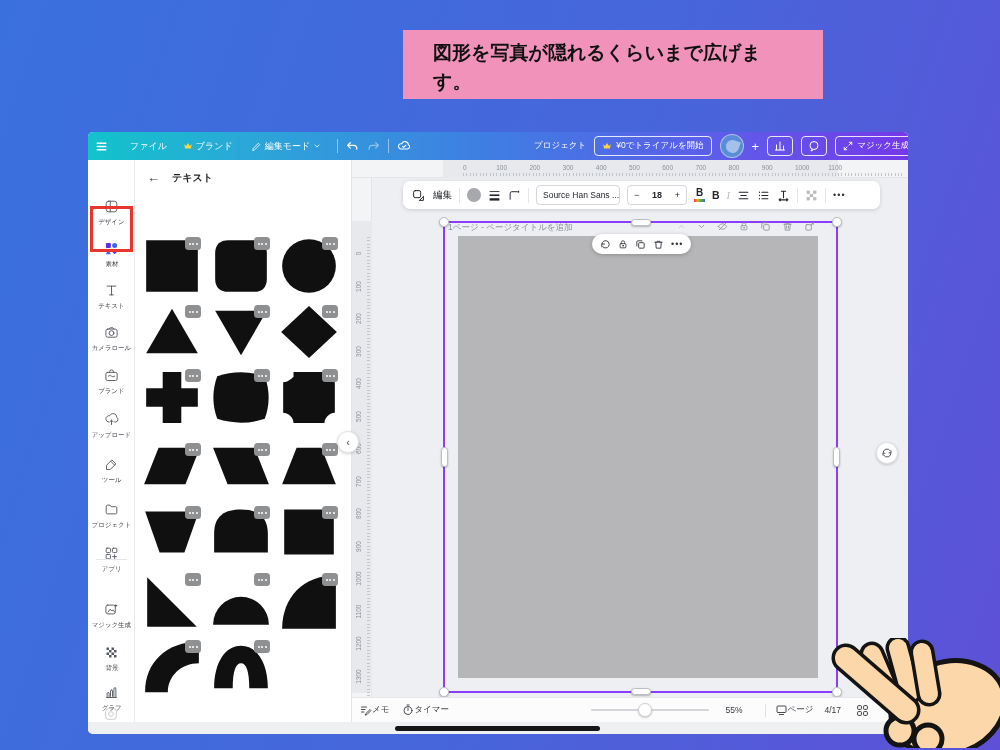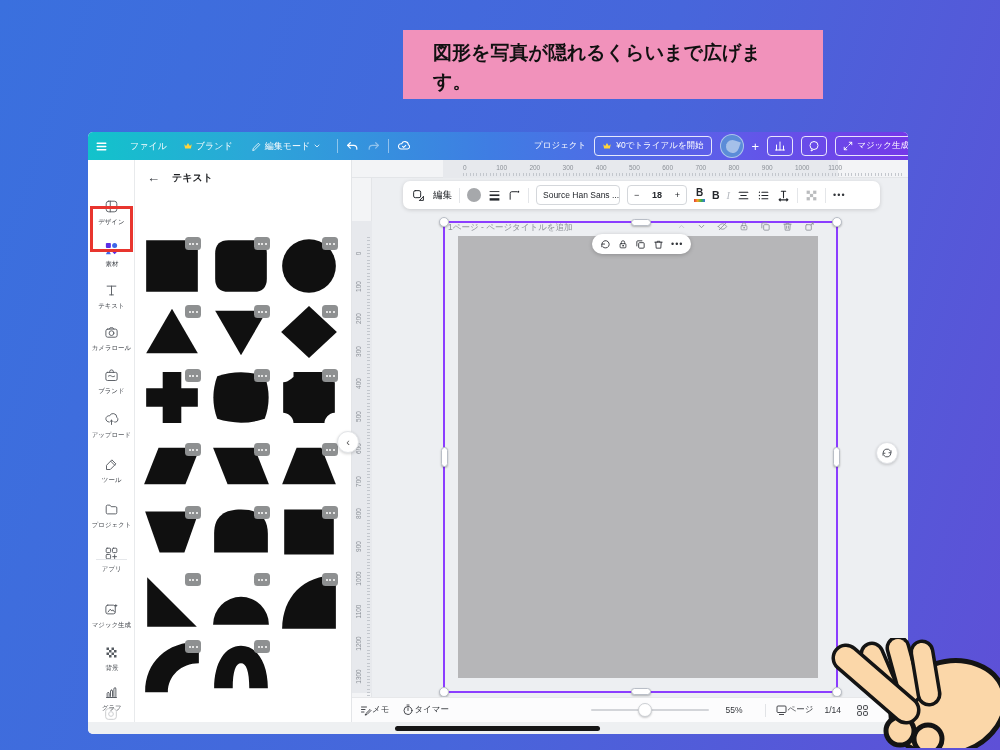--- a/index.html
+++ b/index.html
@@ -705,21 +705,21 @@
         </span>
       <span style="margin-left:12px;width:30px">55%</span>
       <span class="bb-sep"></span>
       <span class="bb-group">
         <svg width="13" height="12" viewBox="0 0 24 24" fill="none" stroke="#33363b" stroke-width="1.8" stroke-linejoin="round">
             <rect x="3" y="4" width="18" height="13" rx="2"></rect>
             <path d="M7 21h10"></path>
           </svg>
         <span>ページ</span>
         </span>
-      <span style="margin-left:6px">1/14</span>
+      <span style="margin-left:6px">4/17</span>
       <svg style="margin-left:10px" width="13" height="13" viewBox="0 0 24 24" fill="none" stroke="#33363b" stroke-width="1.8">
           <rect x="3" y="3" width="7" height="7" rx="1.5"></rect>
           <rect x="14" y="3" width="7" height="7" rx="1.5"></rect>
           <rect x="3" y="14" width="7" height="7" rx="1.5"></rect>
           <rect x="14" y="14" width="7" height="7" rx="1.5"></rect>
         </svg>
       <span style="width:26px"></span>
     </div>
 
     <div class="homebar">

